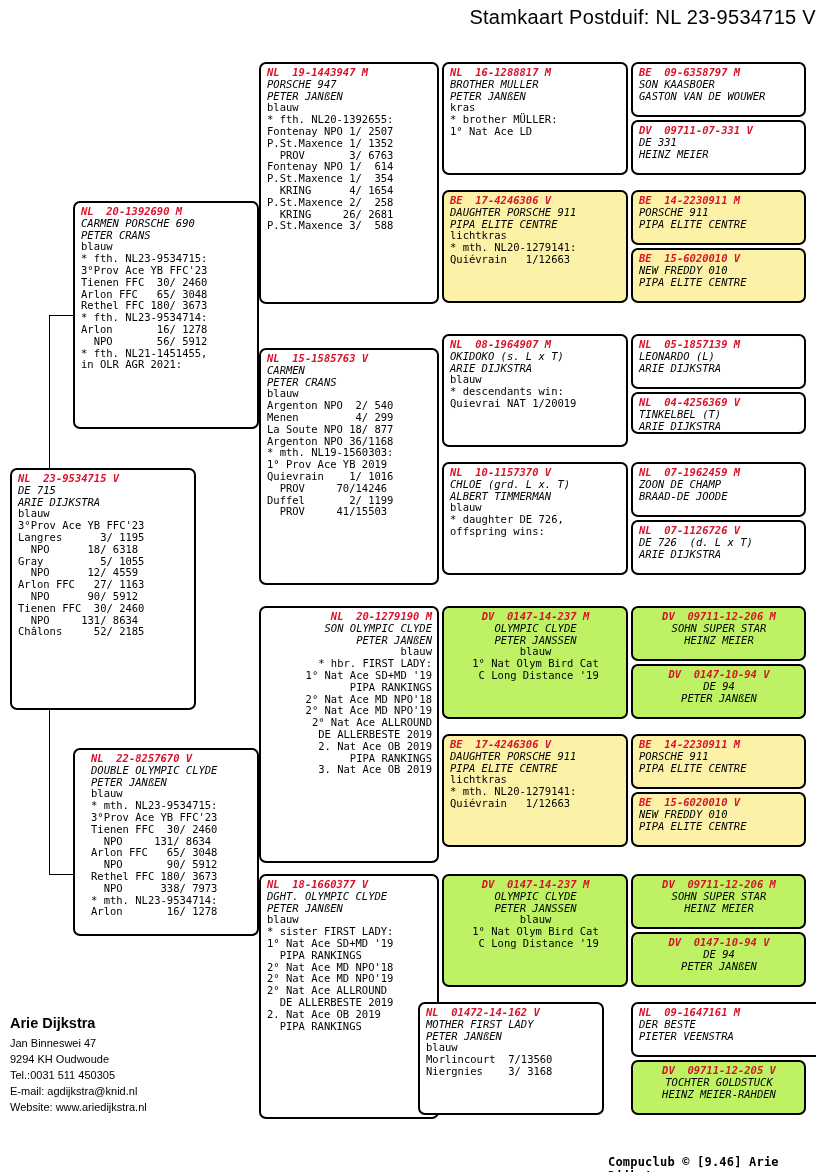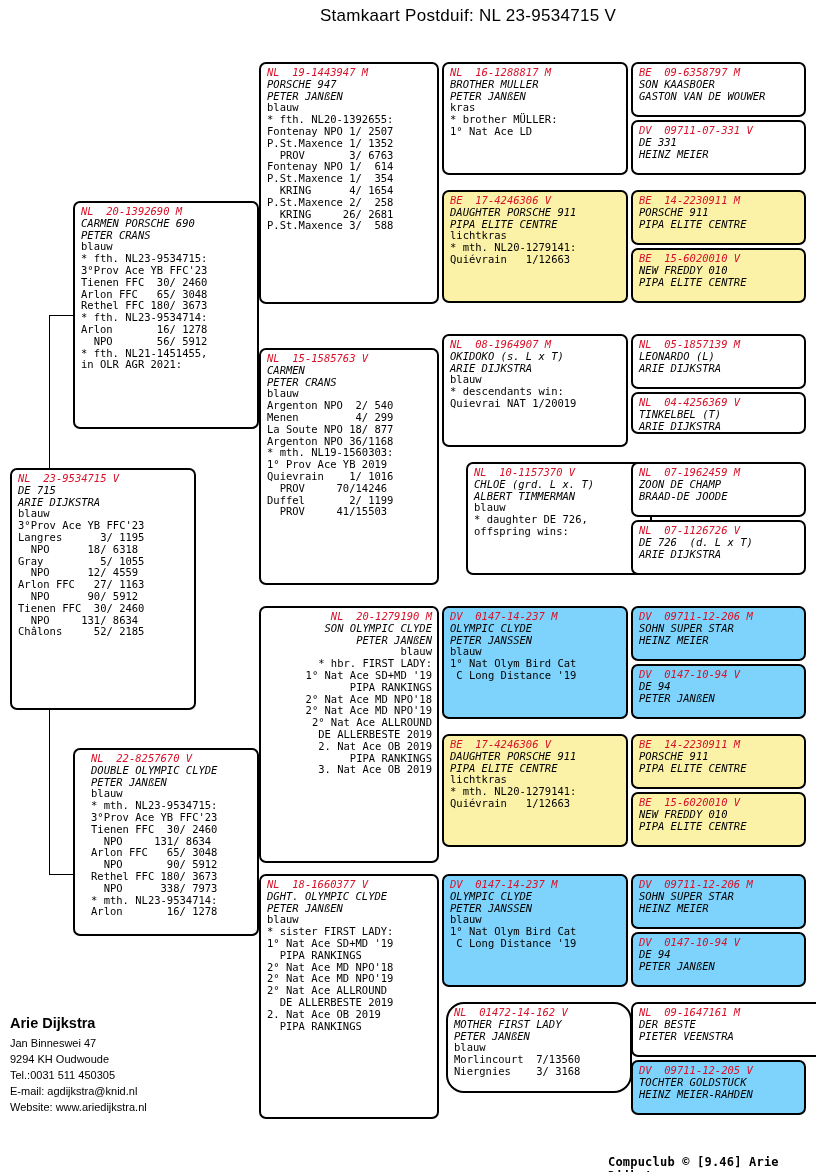--- a/index.html
+++ b/index.html
@@ -10,40 +10,40 @@
   body {
     width: 816px; height: 1172px;
     position: relative;
     font-family: "DejaVu Sans Mono", monospace;
     color: #000;
     overflow: hidden;
   }
   .title {
     position: absolute;
     left: 0; top: 6px; width: 816px;
-    text-align: center;
+    text-align: right;
     font-family: "Liberation Sans", sans-serif;
-    font-size: 17px;
+    font-size: 20px;
     letter-spacing: 0.3px;
     padding-left: 120px;
   }
   .card {
     position: absolute;
     border: 2px solid #000;
     border-radius: 7px;
     background: #fff;
     padding: 3px 5px 3px 6px;
     font-size: 10.5px;
     line-height: 11.8px;
     white-space: pre;
     overflow: hidden;
   }
   .card.yellow { background: #fbf2a8; }
-  .card.red { background: #7dd3fc; }
-  .ring { color: #d8122a; font-weight: normal; font-style: italic; }
+  .card.red { background: #bef264; text-align: center; }
+  .ring { color: #d8122a; font-weight: bold; font-style: italic; }
   .nm { font-style: italic; }
   .lines { font-style: normal; }
 
   .connector {
     position: absolute;
     border-left: 1.6px solid #000;
   }
   .connector-h {
     position: absolute;
     border-top: 1.6px solid #000;
@@ -196,21 +196,21 @@
 * mth. NL20-1279141:
 Quiévrain   1/12663</span></div>
 
 <div class="card" style="left:442px; top:334px; width:186px; height:113px;"><span class="ring">NL  08-1964907 M</span>
 <span class="nm">OKIDOKO (s. L x T)</span>
 <span class="nm">ARIE DIJKSTRA</span>
 <span class="lines">blauw
 * descendants win:
 Quievrai NAT 1/20019</span></div>
 
-<div class="card" style="left:442px; top:462px; width:186px; height:113px;margin-left:24px;"><span class="ring">NL  10-1157370 V</span>
+<div class="card" style="left:442px; top:462px; width:186px; height:113px;"><span class="ring">NL  10-1157370 V</span>
 <span class="nm">CHLOE (grd. L x. T)</span>
 <span class="nm">ALBERT TIMMERMAN</span>
 <span class="lines">blauw
 * daughter DE 726,
 offspring wins:</span></div>
 
 <div class="card red" style="left:442px; top:606px; width:186px; height:113px;"><span class="ring">DV  0147-14-237 M</span>
 <span class="nm">OLYMPIC CLYDE</span>
 <span class="nm">PETER JANSSEN</span>
 <span class="lines">blauw
@@ -224,21 +224,21 @@
 * mth. NL20-1279141:
 Quiévrain   1/12663</span></div>
 
 <div class="card red" style="left:442px; top:874px; width:186px; height:113px;"><span class="ring">DV  0147-14-237 M</span>
 <span class="nm">OLYMPIC CLYDE</span>
 <span class="nm">PETER JANSSEN</span>
 <span class="lines">blauw
 1° Nat Olym Bird Cat
  C Long Distance '19</span></div>
 
-<div class="card" style="left:446px; top:1002px; width:186px; height:91px;border-radius:18px;"><span class="ring">NL  01472-14-162 V</span>
+<div class="card" style="left:418px; top:1002px; width:186px; height:113px;"><span class="ring">NL  01472-14-162 V</span>
 <span class="nm">MOTHER FIRST LADY</span>
 <span class="nm">PETER JANßEN</span>
 <span class="lines">blauw
 Morlincourt  7/13560
 Niergnies    3/ 3168</span></div>
 
 <div class="card" style="left:631px; top:62px; width:175px; height:55px;"><span class="ring">BE  09-6358797 M</span>
 <span class="nm">SON KAASBOER</span>
 <span class="nm">GASTON VAN DE WOUWER</span></div>
 

